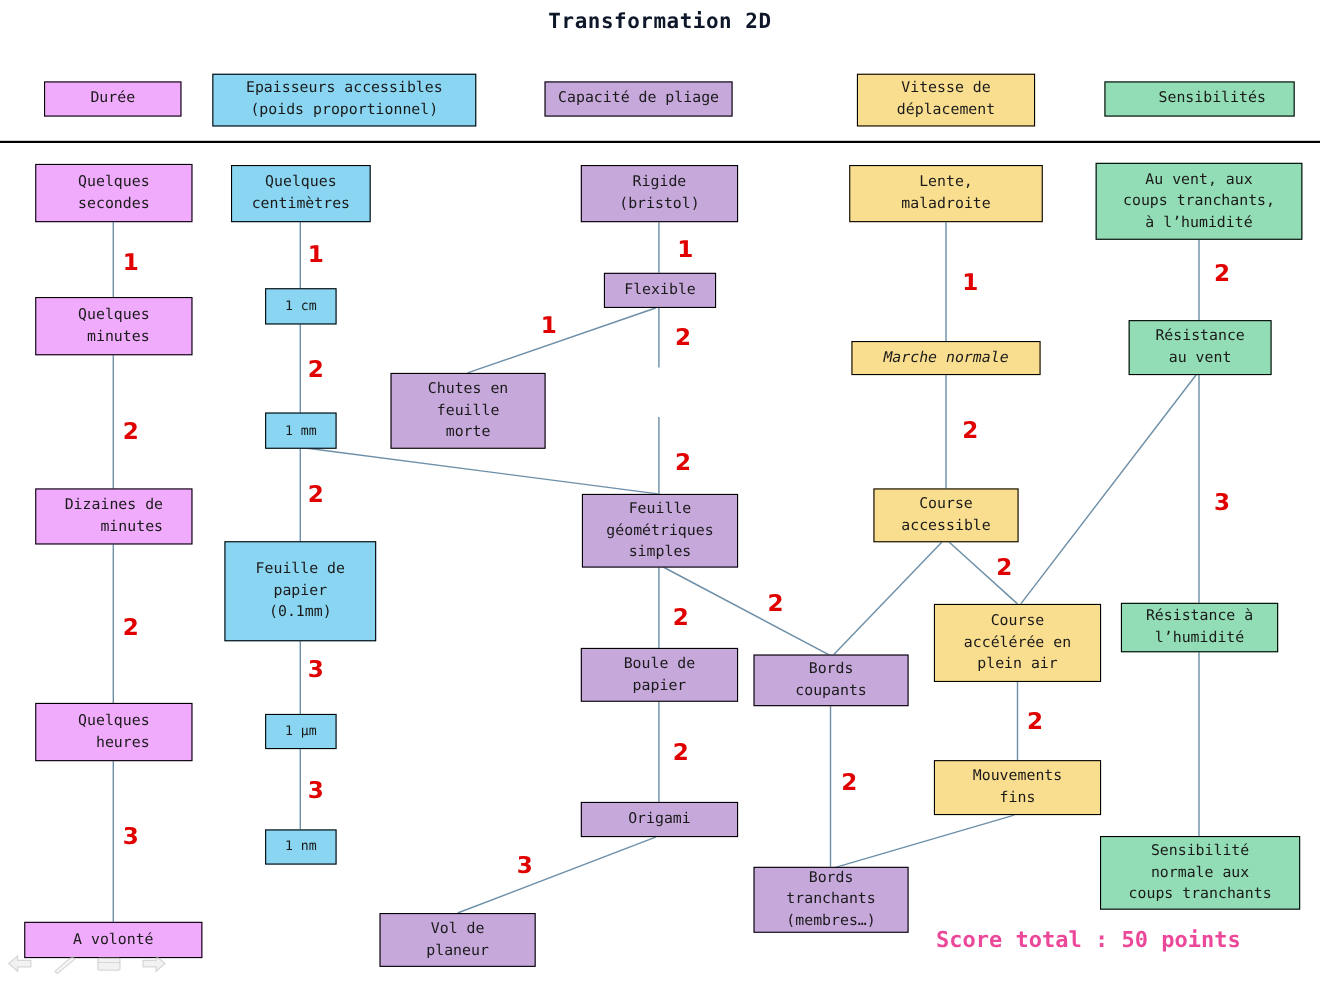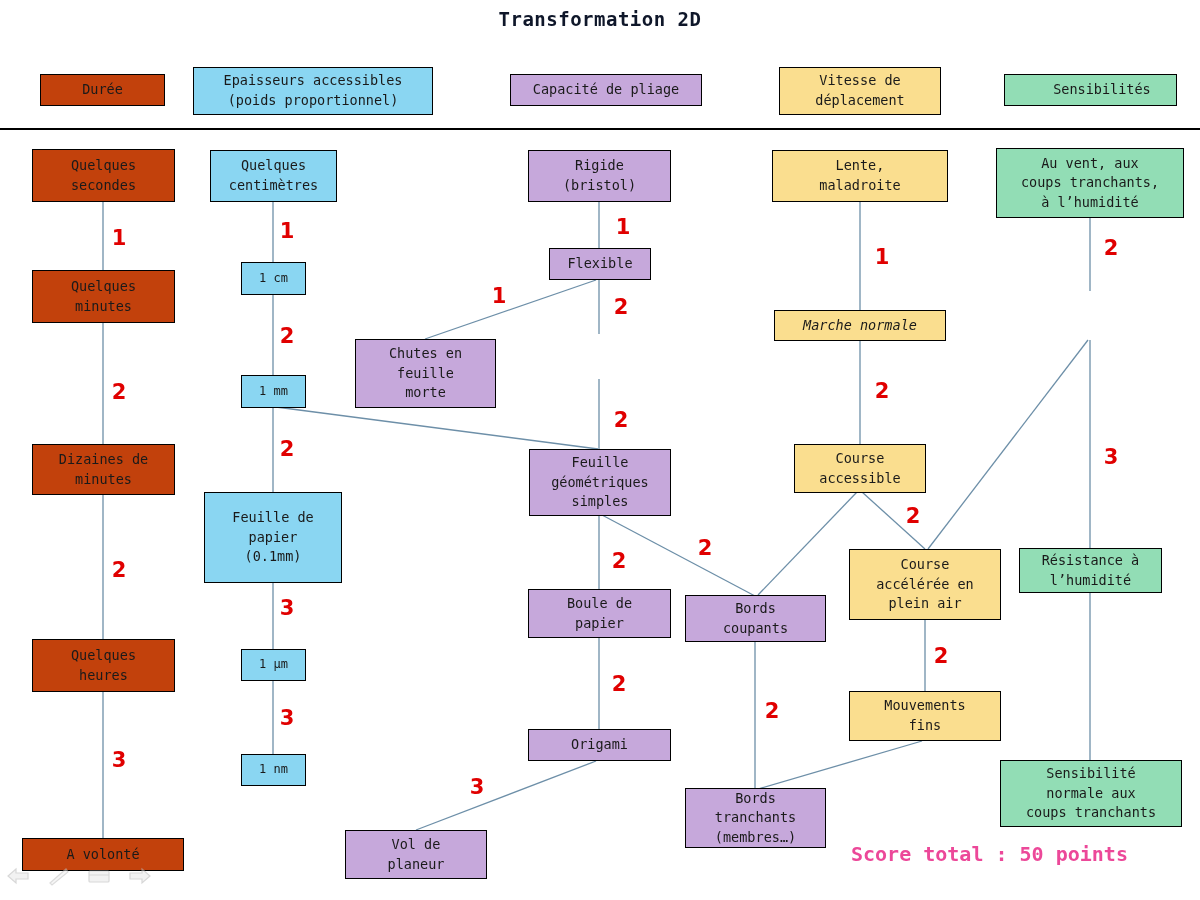--- a/index.html
+++ b/index.html
@@ -18,21 +18,21 @@
     border:1px solid #000000;
     display:flex;align-items:center;justify-content:center;
     text-align:center;
     color:#1a1a1a;
     font-size:13.5px;
     line-height:1.45;
     z-index:3;
     white-space:pre-line;
     padding:2px 4px;
   }
-  .c-orange{background:#c2410c;}
+  .c-orange{background:#f0abfc;text-align:right;}
   .c-blue{background:#8ad6f2;}
   .c-purple{background:#c6a8db;}
   .c-yellow{background:#fade8f;}
   .c-green{background:#92ddb5;}
 
   .header-node{font-size:13.5px;}
   .small-node{font-size:12px;}
 
   #title{
     position:absolute;
@@ -123,21 +123,21 @@
     </g>
   </svg>
 
   <div class="node c-orange header-node" style="left:40px;top:74px;width:125px;height:32px;">
     <span>Durée</span>
   </div>
   <div class="node c-blue header-node" style="left:193px;top:67px;width:240px;height:48px;">
     <span>Epaisseurs accessibles
 (poids proportionnel)</span>
   </div>
-  <div class="node c-purple header-node" style="left:510px;top:74px;width:192px;height:32px;">
+  <div class="node c-purple header-node" style="left:495px;top:74px;width:171px;height:32px;">
     <span>Capacité de pliage</span>
   </div>
   <div class="node c-yellow header-node" style="left:779px;top:67px;width:162px;height:48px;">
     <span>Vitesse de
 déplacement</span>
   </div>
   <div class="node c-green header-node" style="left:1004px;top:74px;width:173px;height:32px;padding-left:27px;">
     <span>Sensibilités</span>
   </div>
 
@@ -239,20 +239,24 @@
   </div>
   <div class="node c-yellow" style="left:849px;top:691px;width:152px;height:50px;">
     <span>Mouvements
 fins</span>
   </div>
 
   <div class="node c-green" style="left:996px;top:148px;width:188px;height:70px;">
     <span>Au vent, aux
 coups tranchants,
 à l’humidité</span>
+  </div>
+  <div class="node c-green" style="left:1026px;top:291px;width:130px;height:50px;">
+    <span>Résistance
+au vent</span>
   </div>
   <div class="node c-green" style="left:1019px;top:548px;width:143px;height:45px;">
     <span>Résistance à
 l’humidité</span>
   </div>
   <div class="node c-green" style="left:1000px;top:760px;width:182px;height:67px;">
     <span>Sensibilité
 normale aux
 coups tranchants</span>
   </div>

